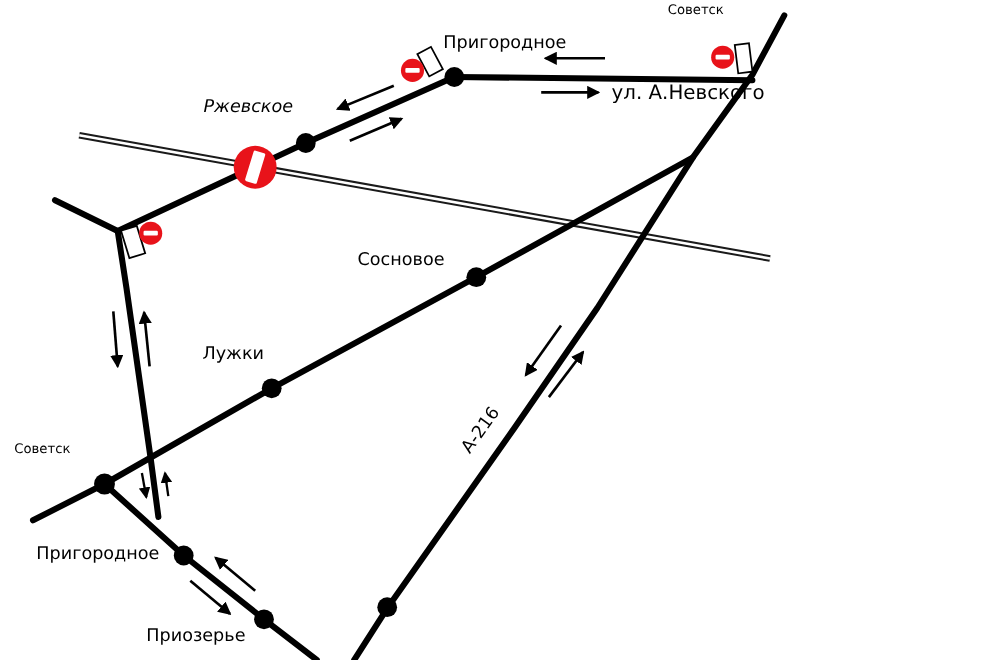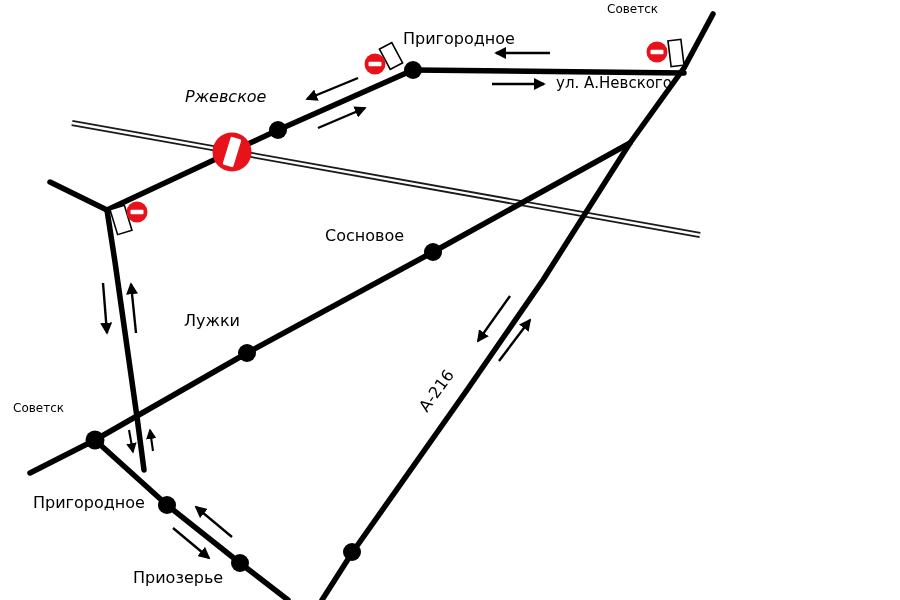--- a/index.html
+++ b/index.html
@@ -16,21 +16,21 @@
   }
   .map svg{position:absolute;left:0;top:0;}
   .lbl{
     position:absolute;
     color:#000;
     white-space:nowrap;
     line-height:1.1;
   }
   .lbl-lg{font-size:12px;}
   .lbl-md{font-size:16px;}
-  .lbl-sm{font-size:15px;}
+  .lbl-sm{font-size:18px;}
   .lbl-rot{transform:rotate(-54deg);transform-origin:center center;}
 </style>
 </head>
 <body>
 
 <div class="map">
 
   <svg width="900" height="600" viewBox="0 0 900 600">
     <defs>
       <marker id="ah" viewBox="0 0 10 10" refX="8.5" refY="5" markerWidth="5" markerHeight="5" orient="auto-start-reverse">

